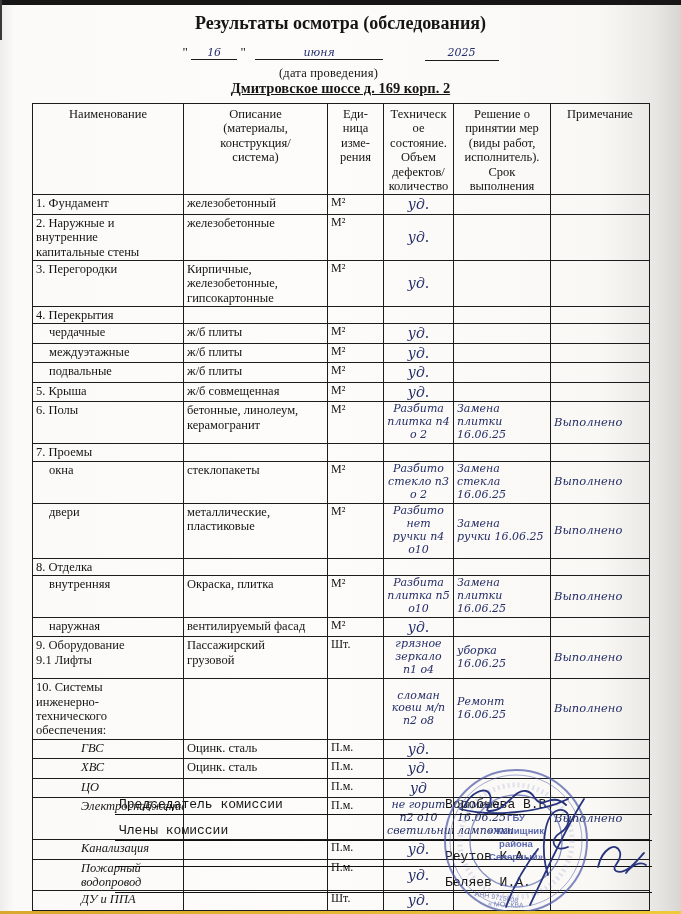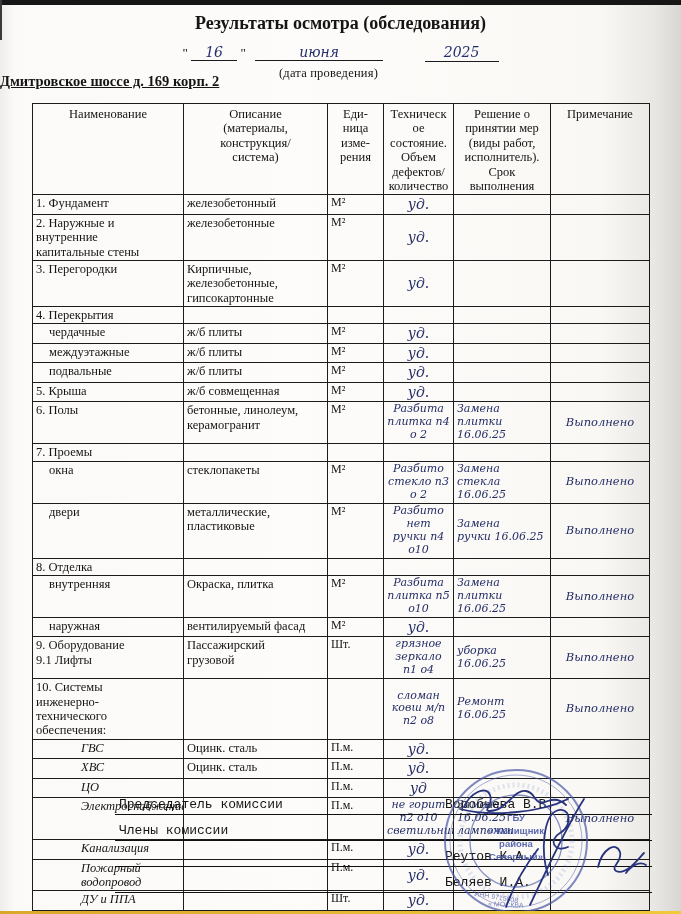--- a/index.html
+++ b/index.html
@@ -9,38 +9,38 @@
   .topstrip{position:absolute;top:0;left:0;width:100%;height:5px;background:#161616;}
   .bottomstrip{position:absolute;bottom:0;left:0;width:100%;height:3px;background:linear-gradient(90deg,#d9a72c,#f0c93c);}
   .leftedge{position:absolute;top:0;left:0;width:2px;height:40px;background:#3a3a3a;}
 
   .title{position:absolute;top:13px;left:0;width:100%;text-align:center;font-weight:bold;font-size:18px;}
   .dateline{position:absolute;top:44px;left:0;width:100%;text-align:center;font-size:13.5px;}
   .u{display:inline-block;border-bottom:1.3px solid #1b1b1b;text-align:center;}
   .day{width:46px;} .month{width:128px;margin-left:6px;} .year{width:74px;margin-left:38px;}
   .q{font-size:13px;}
   .hw{font-family:"DejaVu Serif",serif;font-style:italic;color:#232e6e;}
-  .dateline .hw{font-size:14px;text-align:center;}
+  .dateline .hw{font-size:11px;text-align:center;}
   .caption{position:absolute;top:66px;left:0;width:100%;text-align:center;font-size:12.5px;letter-spacing:.2px;transform:translateX(-12px);}
-  .address{position:absolute;top:73px;left:0;width:100%;text-align:left;font-weight:bold;font-size:14.5px;text-decoration:underline;}
+  .address{position:absolute;top:80px;left:0;width:100%;text-align:center;font-weight:bold;font-size:14.5px;text-decoration:underline;}
 
   table.insp{position:absolute;top:103px;left:32px;width:617px;border-collapse:collapse;table-layout:fixed;
     font-size:12.5px;line-height:1.15;}
   .insp th,.insp td{border:1px solid #1c1c1c;padding:1px 3px;vertical-align:top;overflow:hidden;}
   .insp th{font-weight:normal;text-align:center;white-space:pre-line;padding-top:3px;}
   td.c-name{white-space:pre-line;}
   td.c-name.indent{padding-left:16px;}
   td.c-name.it{font-style:italic;padding-left:48px;}
   td.c-desc{white-space:pre-line;}
   td.c-unit{font-size:12px;}
   td.c-state,td.c-decision,td.c-note{font-family:"DejaVu Serif",serif;font-style:italic;color:#232d66;
     white-space:pre-line;font-size:11px;line-height:1.18;vertical-align:middle;}
   td.c-state{text-align:center;}
   td.c-state.ud{font-size:14px;}
-  td.c-note{font-size:11.5px;text-align:center;}
+  td.c-note{font-size:11.5px;}
 
   .sigs{position:absolute;left:115px;top:789px;width:537px;font-size:13px;}
   .sigrow{position:relative;height:25px;border-bottom:1.5px solid #101010;font-family:Liberation Mono, monospace;}
   .sigrow .slabel{position:absolute;left:4px;bottom:2px;}
   .sigrow .sname{position:absolute;left:330px;bottom:2px;}
 
   svg.overlay{position:absolute;left:390px;top:755px;width:280px;height:158px;}
 </style>
 </head>
 <body>

